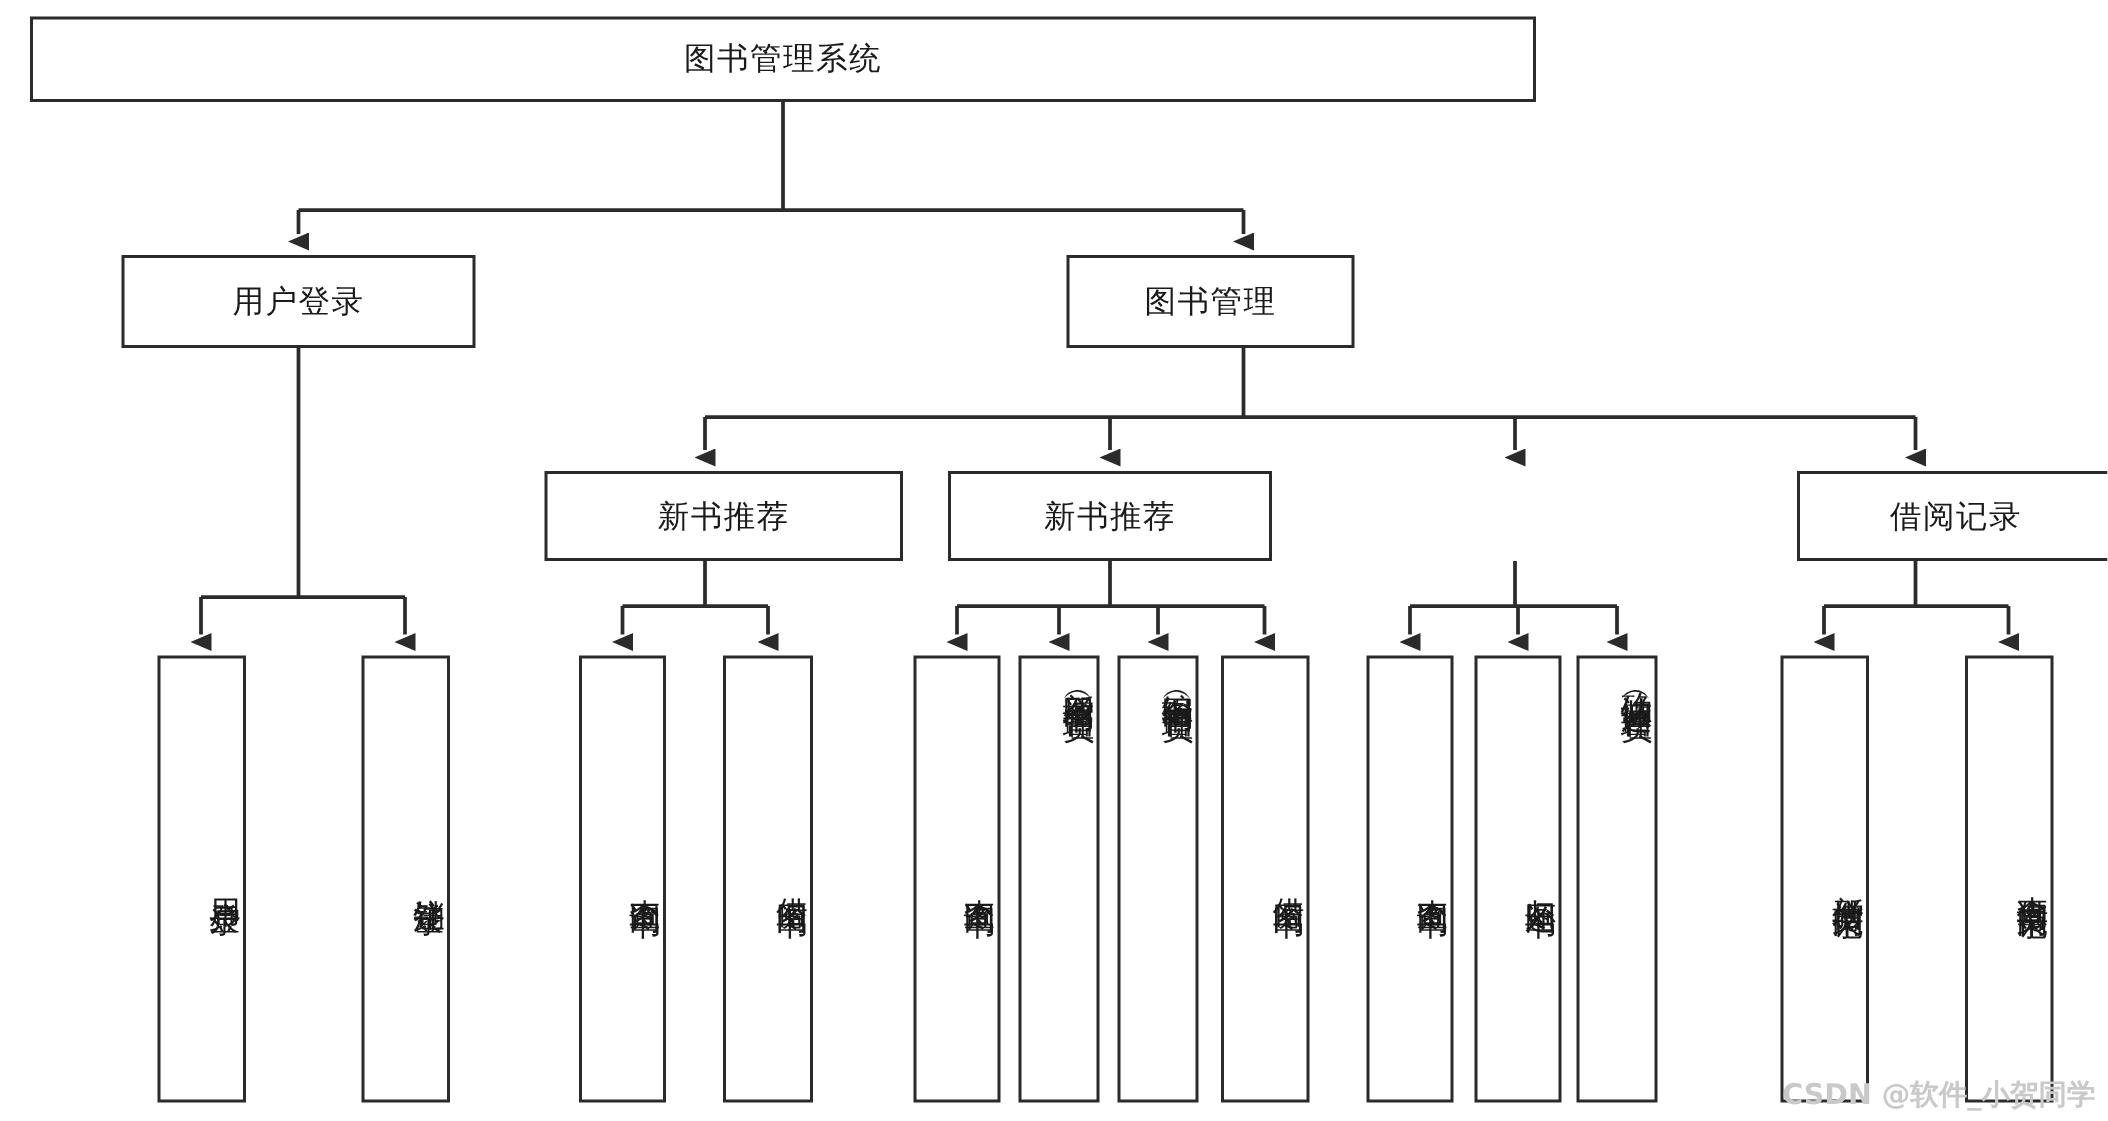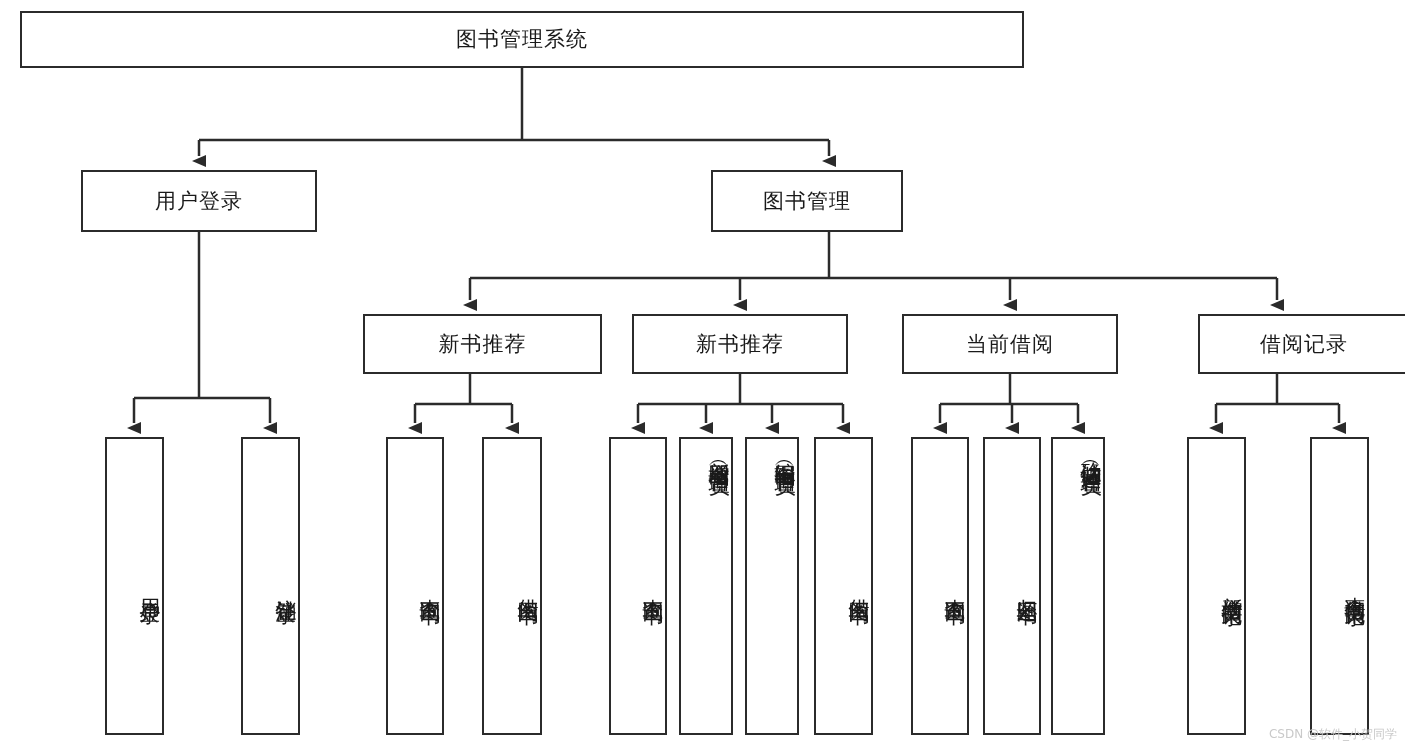--- a/index.html
+++ b/index.html
@@ -50,25 +50,26 @@
   .node.vert span{
     display:block;
     writing-mode:vertical-rl;
     text-orientation:upright;
     white-space:nowrap;
   }
   #watermark{
     position:absolute;
     right:8px;
     bottom:4px;
-    font-size:12px;
+    font-size:19px;
     color:#c9c9c9;
     white-space:nowrap;
     z-index:3;
     font-family:"DejaVu Sans","Liberation Sans",sans-serif;
+    font-weight:bold;
   }
 </style>
 </head>
 <body>
 
 <div id="canvas">
 
   <svg id="wires" viewBox="0 0 1405 747">
     <defs>
       <marker id="arrow" markerWidth="12" markerHeight="14" refX="1" refY="7" orient="auto" markerUnits="userSpaceOnUse">
@@ -129,23 +130,20 @@
   <div class="node horiz" id="node-l2-1" style="left: 711px; top: 170px; width: 192px; height: 62px;">
     <span>图书管理</span>
   </div>
 
   <div class="node horiz" id="node-l3-0" style="left: 363px; top: 314px; width: 239px; height: 60px;">
     <span>新书推荐</span>
   </div>
   <div class="node horiz" id="node-l3-1" style="left: 632px; top: 314px; width: 216px; height: 60px;">
     <span>新书推荐</span>
   </div>
-  <div class="node horiz" id="node-l3-2" style="left: 902px; top: 314px; width: 216px; height: 60px;">
-    <span>当前借阅</span>
-  </div>
   <div class="node horiz" id="node-l3-3" style="left: 1198px; top: 314px; width: 212px; height: 60px;">
     <span>借阅记录</span>
   </div>
 
   <div class="node vert" id="node-leaf-0" style="left: 105px; top: 437px; width: 59px; height: 298px;">
     <span>用户登录</span>
   </div>
   <div class="node vert" id="node-leaf-1" style="left: 241px; top: 437px; width: 59px; height: 298px;">
     <span>注销登录</span>
   </div>

